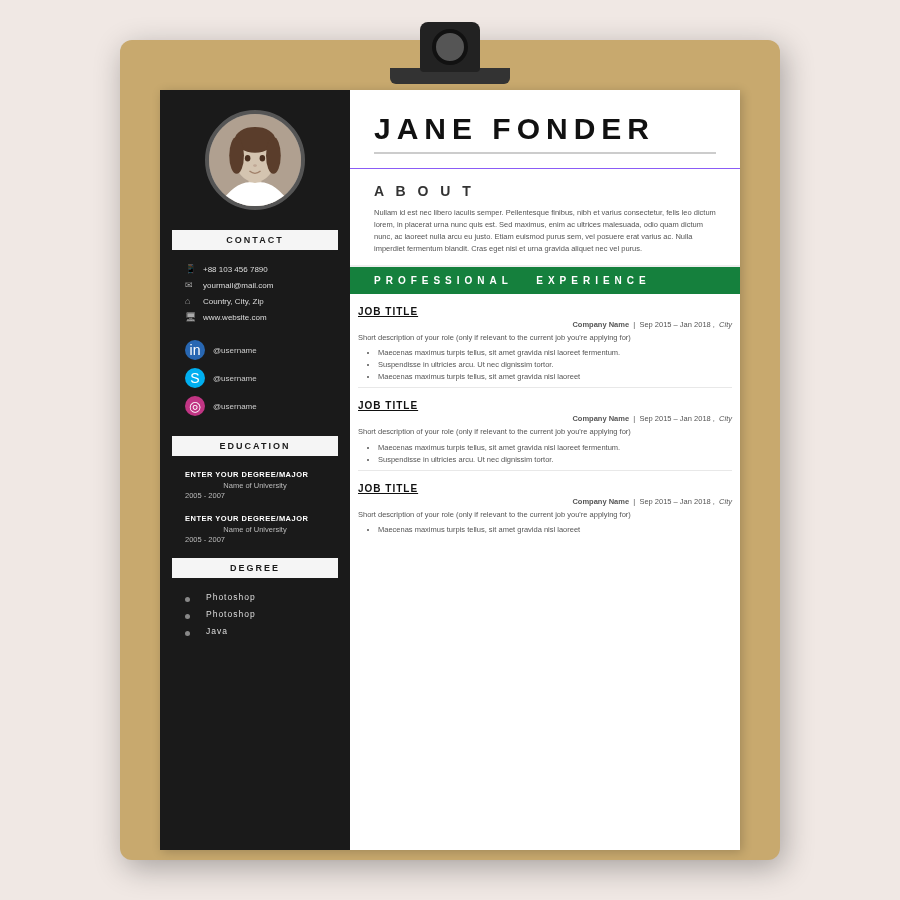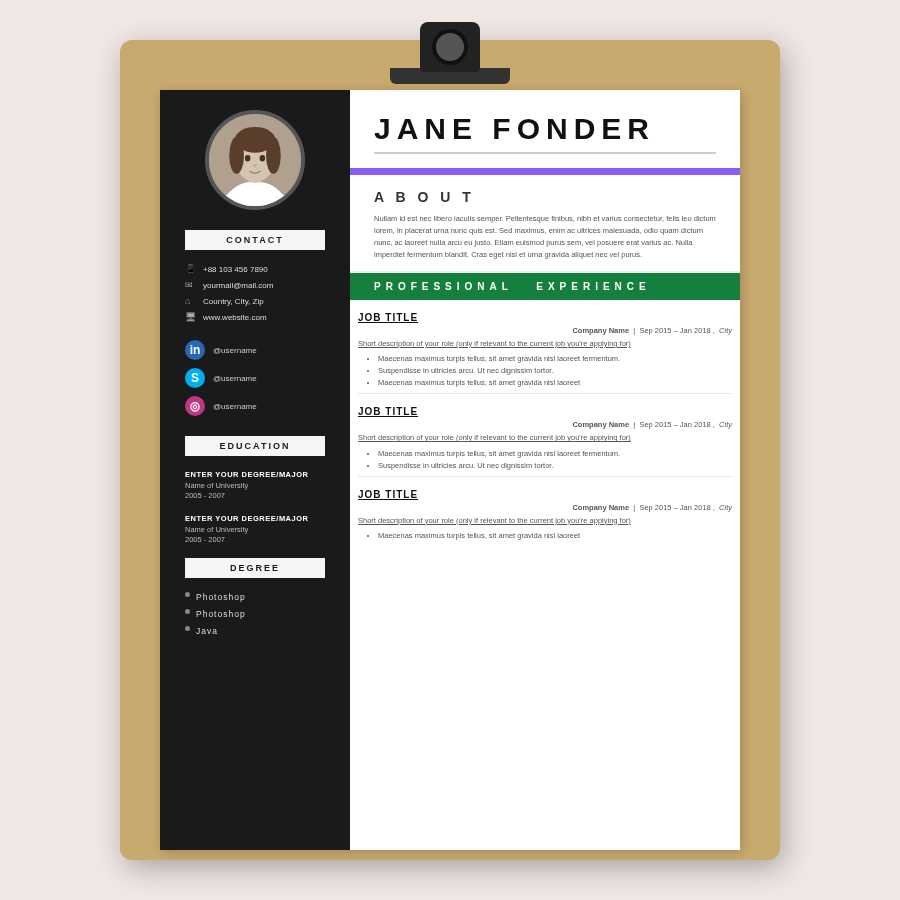--- a/index.html
+++ b/index.html
@@ -105,21 +105,21 @@
 
     .section-box {
       background: #f5f5f5;
       color: #1a1a1a;
       font-size: 9px;
       font-weight: bold;
       letter-spacing: 2px;
       text-align: center;
       padding: 5px 20px;
       margin-bottom: 14px;
-      width: 140px;
+      width: 166px;
     }
 
     .contact-item {
       display: flex;
       align-items: center;
       gap: 6px;
       font-size: 8px;
       color: #ddd;
       margin-bottom: 6px;
       width: 140px;
@@ -142,22 +142,22 @@
     }
 
     .social-icon-circle {
       width: 20px;
       height: 20px;
       border-radius: 50%;
       background: #333;
       display: flex;
       align-items: center;
       justify-content: center;
-      font-size: 12px;
-      font-weight: bold;
+      font-size: 14px;
+      font-weight: normal;
       color: white;
       flex-shrink: 0;
     }
 
     .edu-entry {
       width: 140px;
       margin-bottom: 14px;
     }
 
     .edu-degree {
@@ -165,31 +165,32 @@
       font-weight: bold;
       color: #fff;
       letter-spacing: 0.5px;
       margin-bottom: 2px;
     }
 
     .edu-school {
       font-size: 7.5px;
       color: #bbb;
       margin-bottom: 1px;
+      text-align: center;
     }
 
     .edu-years {
       font-size: 7.5px;
       color: #bbb;
     }
 
     .skill-item {
       display: flex;
-      align-items: flex-start;
-      gap: 6px;
+      align-items: flex-end;
+      gap: 16px;
       font-size: 8.5px;
       color: #ddd;
       margin-bottom: 7px;
       width: 140px;
       letter-spacing: 1px;
     }
 
     .bullet-dot {
       width: 5px;
       height: 5px;
@@ -202,21 +203,21 @@
     .main {
       flex: 1;
       display: flex;
       flex-direction: column;
       padding: 0;
       overflow: hidden;
     }
 
     .name-header {
       padding: 22px 24px 14px 24px;
-      border-bottom: 7px solid #8b5cf6;
+      border-bottom: 1px solid #8b5cf6;
     }
 
     .name-title {
       font-size: 30px;
       font-weight: 900;
       letter-spacing: 6px;
       color: #111;
       font-family: 'Arial Black', Arial, sans-serif;
     }
 
@@ -292,21 +293,20 @@
 
     .job-meta span.city {
       font-style: italic;
     }
 
     .job-desc {
       font-size: 7.5px;
       color: #555;
       margin-bottom: 4px;
       line-height: 1.5;
-      text-decoration: underline;
     }
 
     .job-bullets {
       list-style: disc;
       padding-left: 20px;
       font-size: 7.5px;
       color: #555;
       line-height: 1.6;
     }
 

